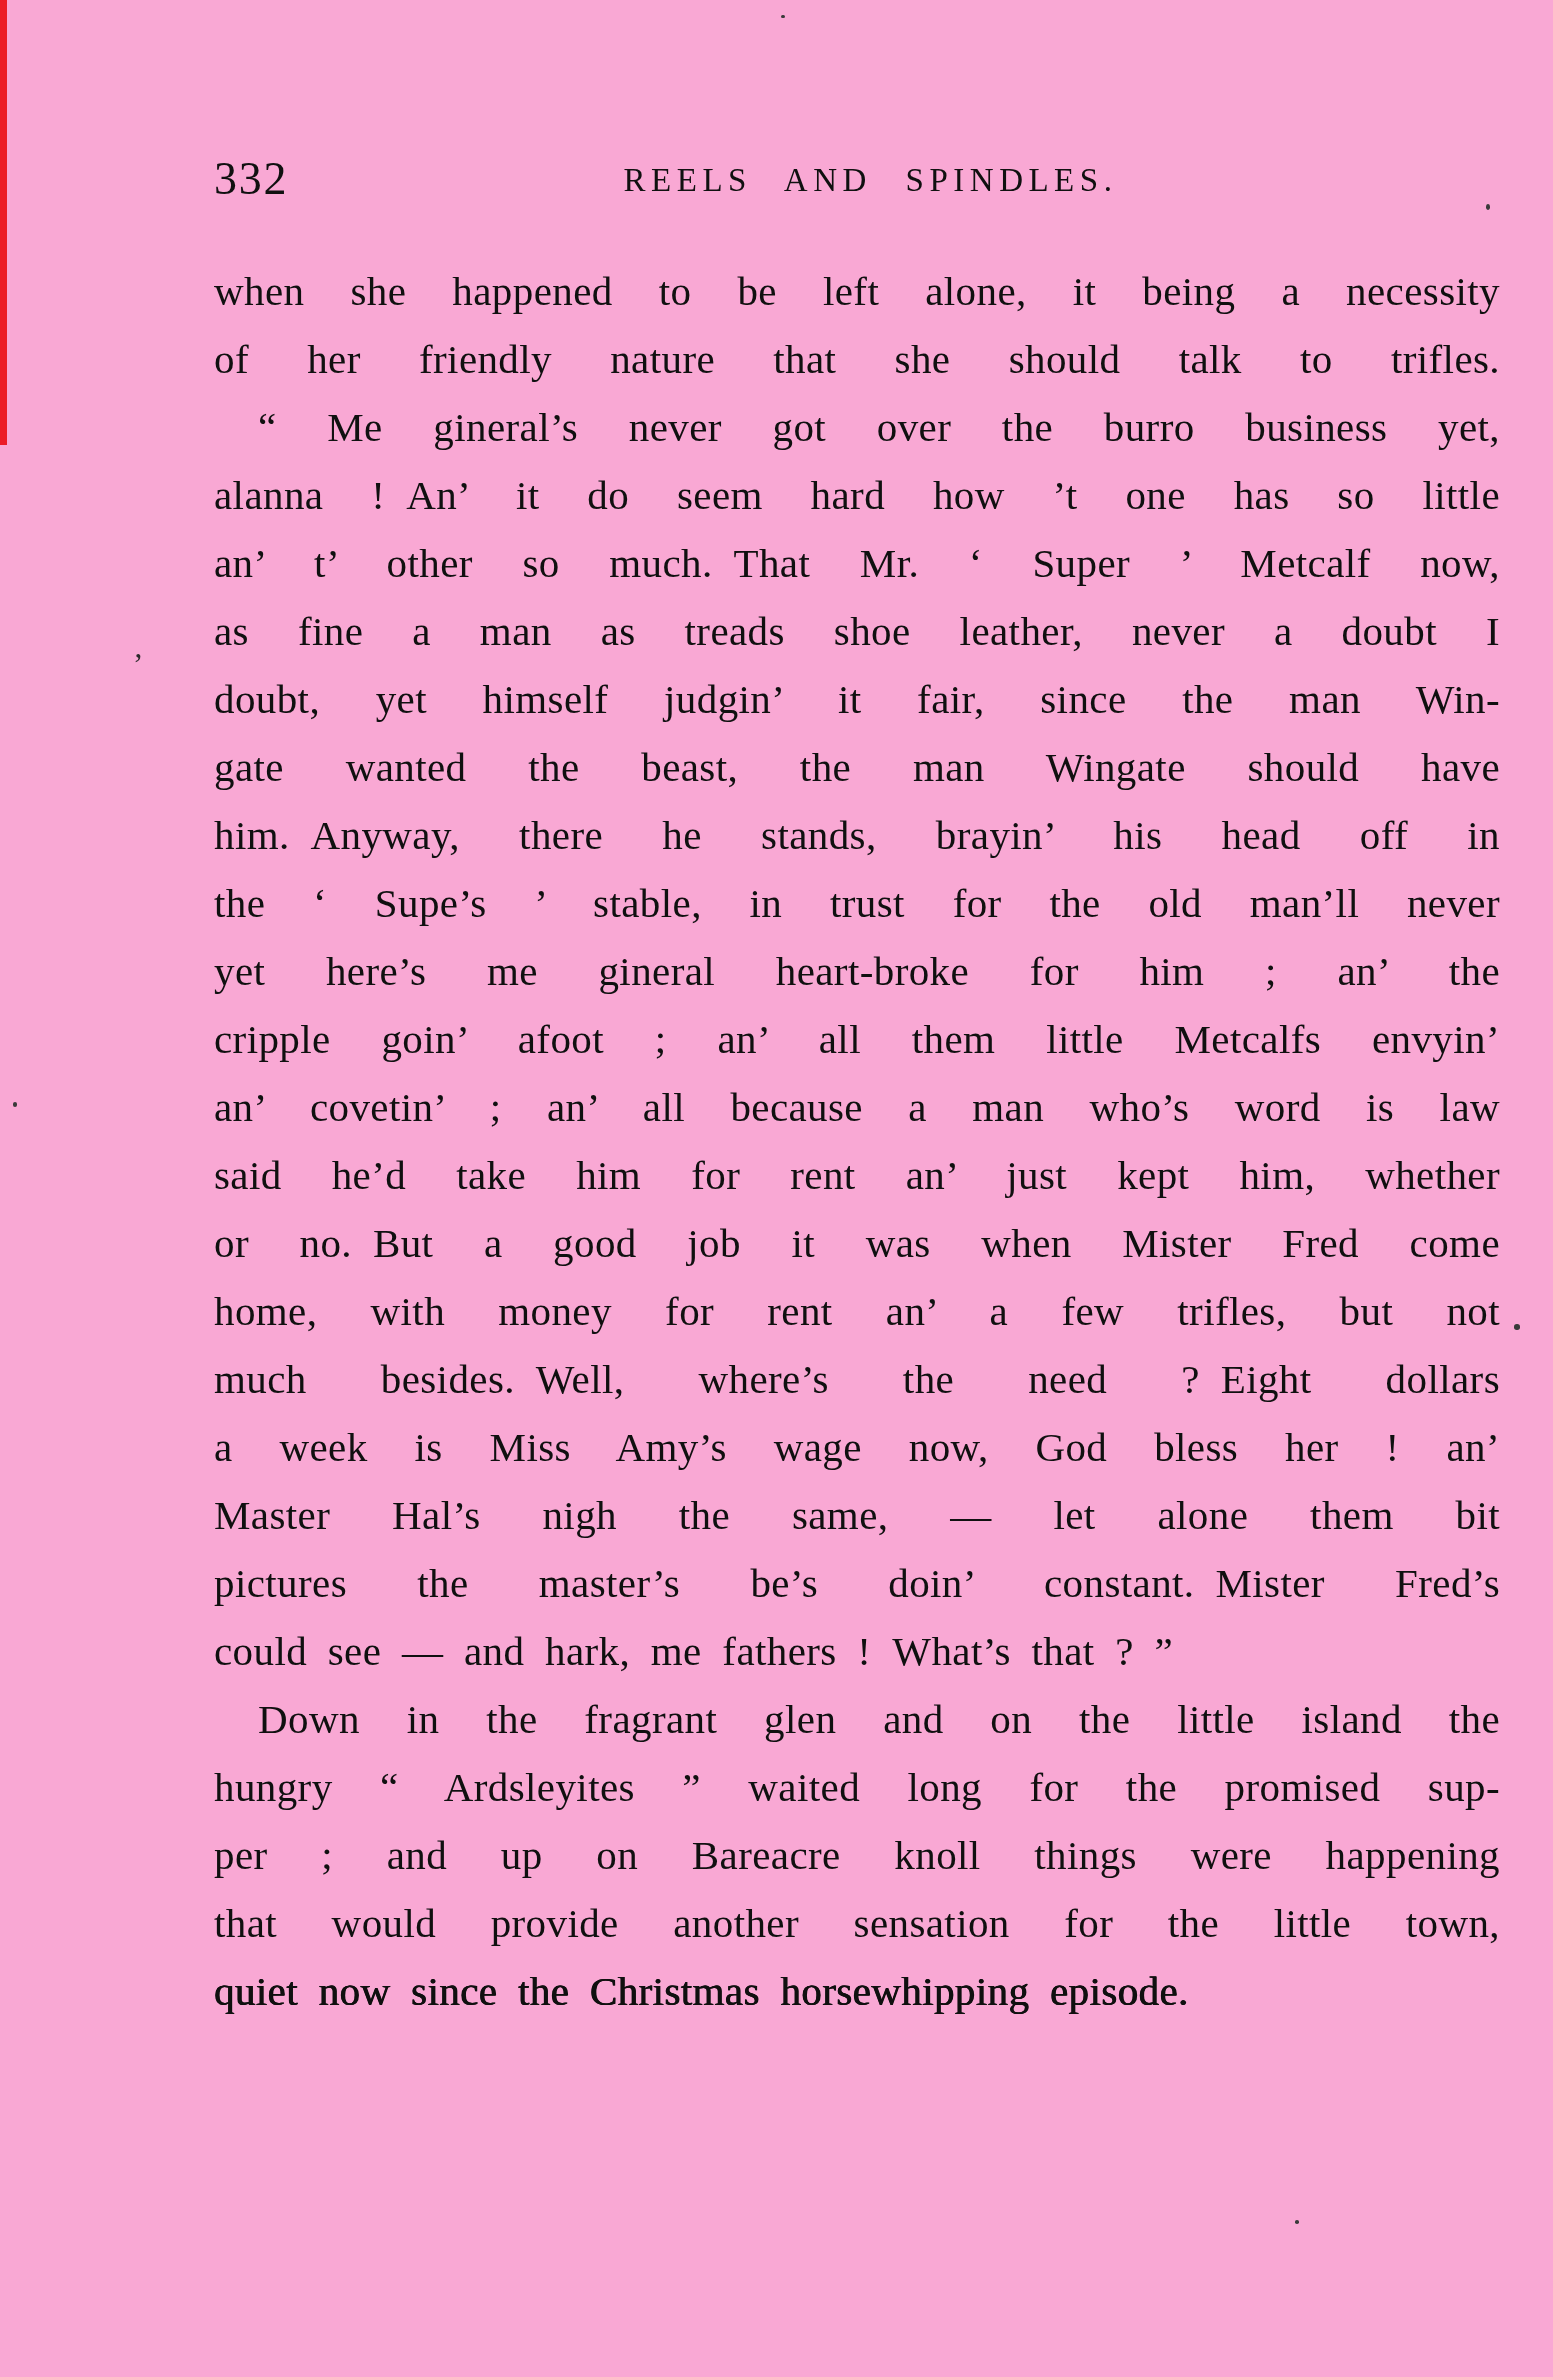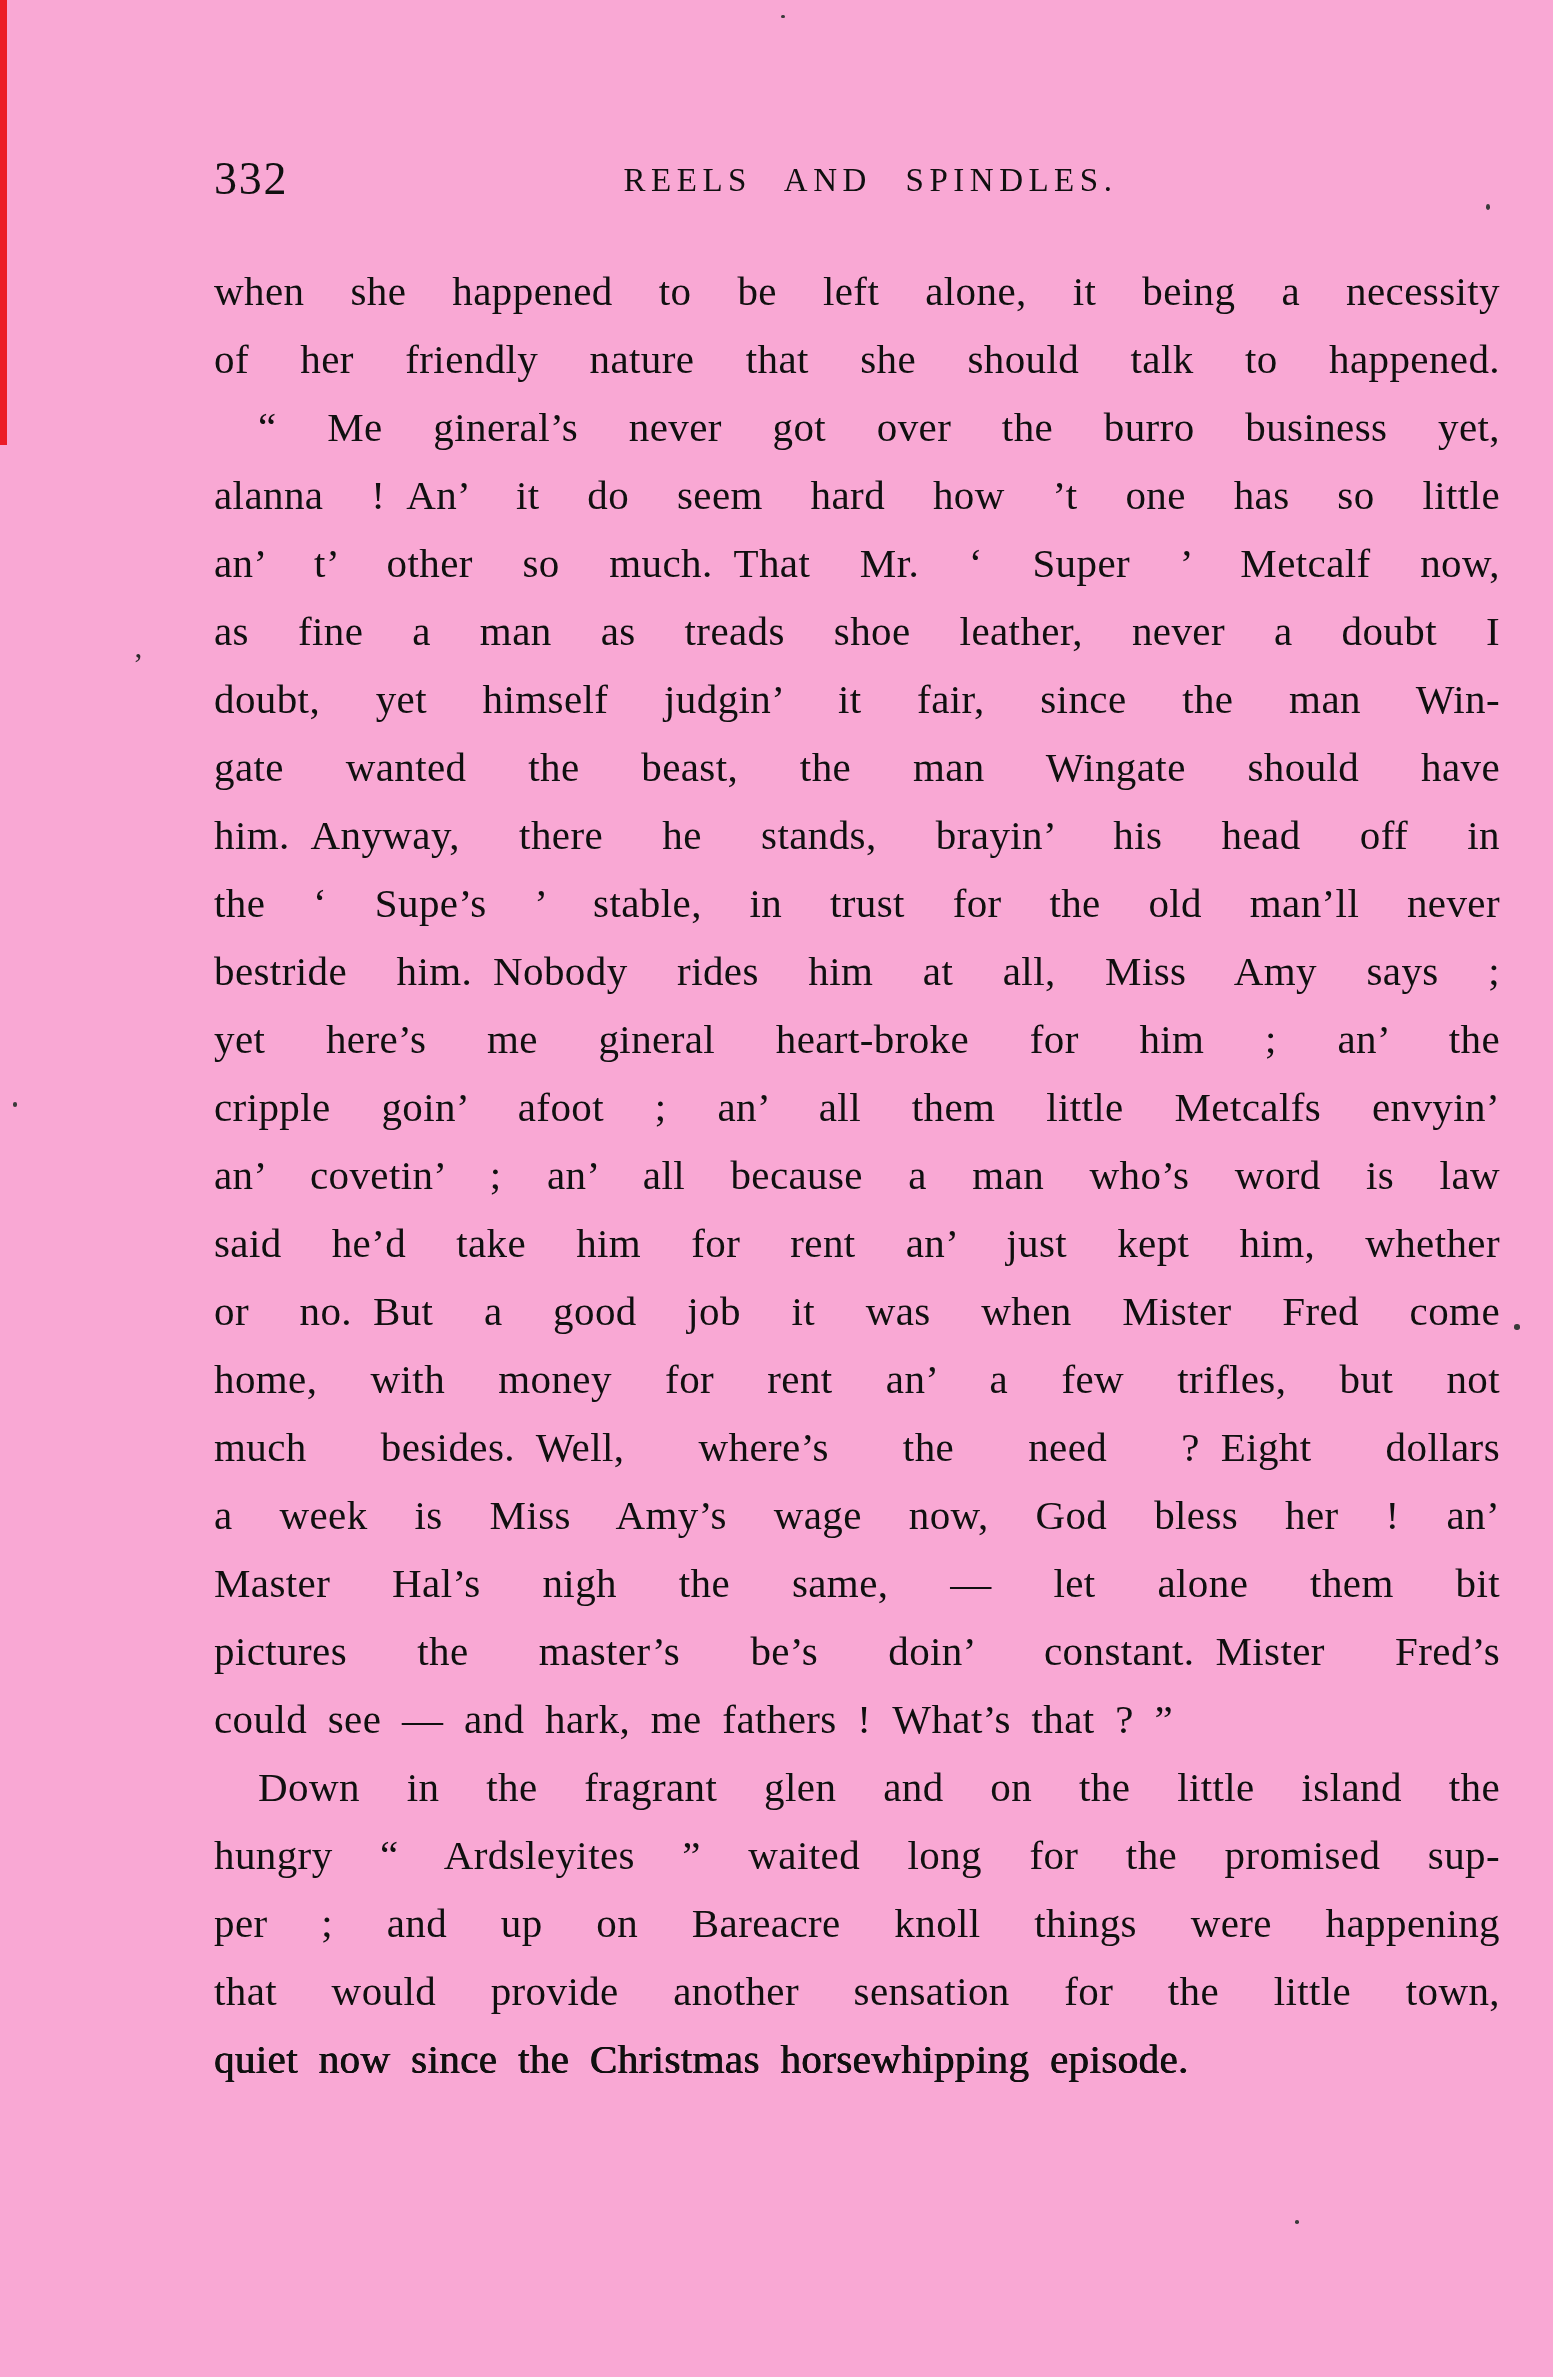--- a/index.html
+++ b/index.html
@@ -100,30 +100,29 @@
 
   <div class="red-strip"></div>
 
   <div class="header">
     <span class="pagenum">332</span>
     <div class="runtitle">REELS AND SPINDLES.</div>
   </div>
 
   <div class="textblock">
     <div class="line">when she happened to be left alone, it being a necessity</div>
-    <div class="line">of her friendly nature that she should talk to happened.</div>
+    <div class="line">of her friendly nature that she should talk to trifles.</div>
     <div class="line indent">“ Me gineral’s never got over the burro business yet,</div>
     <div class="line">alanna ! An’ it do seem hard how ’t one has so little</div>
     <div class="line">an’ t’ other so much. That Mr. ‘ Super ’ Metcalf now,</div>
     <div class="line">as fine a man as treads shoe leather, never a doubt I</div>
     <div class="line">doubt, yet himself judgin’ it fair, since the man Win-</div>
     <div class="line">gate wanted the beast, the man Wingate should have</div>
     <div class="line">him. Anyway, there he stands, brayin’ his head off in</div>
     <div class="line">the ‘ Supe’s ’ stable, in trust for the old man’ll never</div>
-    <div class="line">bestride him. Nobody rides him at all, Miss Amy says ;</div>
     <div class="line">yet here’s me gineral heart-broke for him ; an’ the</div>
     <div class="line">cripple goin’ afoot ; an’ all them little Metcalfs envyin’</div>
     <div class="line">an’ covetin’ ; an’ all because a man who’s word is law</div>
     <div class="line">said he’d take him for rent an’ just kept him, whether</div>
     <div class="line">or no. But a good job it was when Mister Fred come</div>
     <div class="line">home, with money for rent an’ a few trifles, but not</div>
     <div class="line">much besides. Well, where’s the need ? Eight dollars</div>
     <div class="line">a week is Miss Amy’s wage now, God bless her ! an’</div>
     <div class="line">Master Hal’s nigh the same, — let alone them bit</div>
     <div class="line">pictures the master’s be’s doin’ constant. Mister Fred’s</div>

